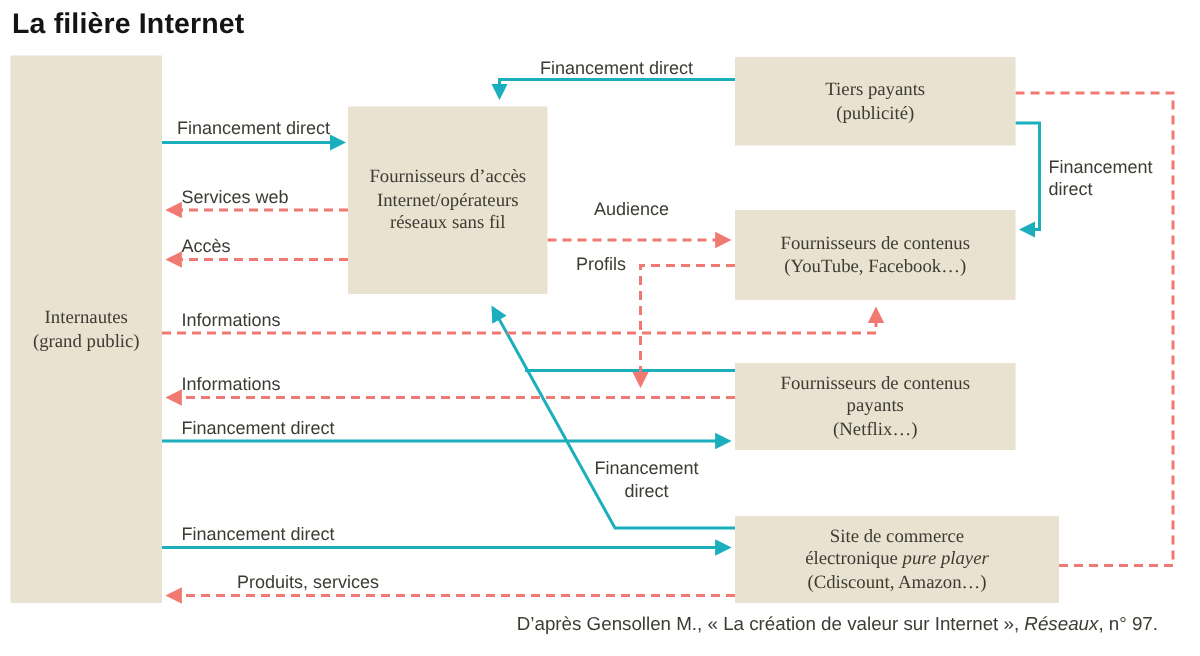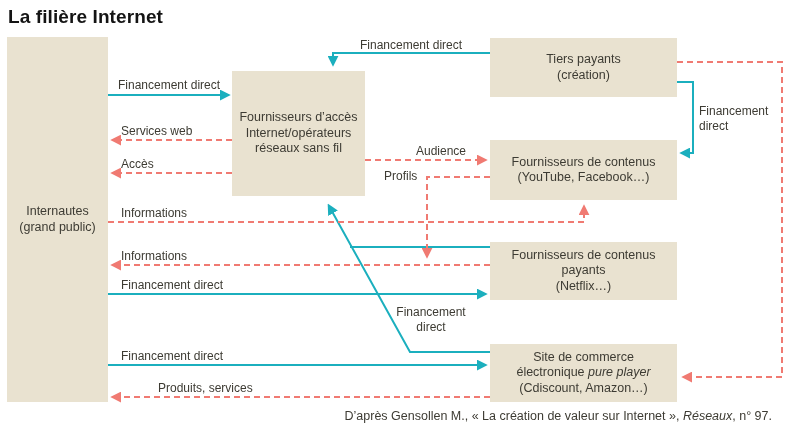--- a/index.html
+++ b/index.html
@@ -13,28 +13,28 @@
     font-size:19px; font-weight:bold; color:var(--title-ink); letter-spacing:0.1px;
   }
   svg.layer { position:absolute; left:0; top:0; }
   .teal-edge  { stroke:var(--teal);   stroke-width:2; fill:none; }
   .salmon-edge{ stroke:var(--salmon); stroke-width:2; fill:none; stroke-dasharray:6 4; }
   .fill-teal  { fill:var(--teal); }
   .fill-salmon{ fill:var(--salmon); }
   .node {
     position:absolute; background:var(--beige);
     display:flex; align-items:center; justify-content:center;
-    text-align:center; color:var(--ink); font-size:12.5px; line-height:15.5px;
+    text-align:center; color:var(--ink); font-size:12.5px; line-height:15.5px;font-family:Liberation Serif, serif;
   }
   #n-internautes{ left:7px;   top:37px;  width:101px; height:365px; }
   #n-fai       { left:232px; top:71px;  width:133px; height:125px; }
   #n-tiers     { left:490px; top:38px;  width:187px; height:59px;  }
   #n-gratuits  { left:490px; top:140px; width:187px; height:60px;  }
   #n-payants   { left:490px; top:242px; width:187px; height:58px;  }
-  #n-commerce  { left:490px; top:344px; width:187px; height:58px;  }
+  #n-commerce  { left:490px; top:344px; width:216px; height:58px;  }
   .elabel {
     position:absolute; font-size:12px; line-height:14px; color:var(--ink); white-space:nowrap;
   }
   .elabel.twoline { white-space:normal; line-height:15px; }
   .caption {
     position:absolute; left:0; right:28px; top:409px; text-align:right;
     font-size:12.5px; color:var(--ink);
   }
 </style>
 </head>
@@ -83,21 +83,21 @@
     <div>
       <div>Fournisseurs d’accès</div>
       <div>Internet/opérateurs</div>
       <div>réseaux sans fil</div>
     </div>
   </div>
 
   <div class="node" id="n-tiers">
     <div>
       <div>Tiers payants</div>
-      <div>(création)</div>
+      <div>(publicité)</div>
     </div>
   </div>
 
   <div class="node" id="n-gratuits">
     <div>
       <div>Fournisseurs de contenus</div>
       <div>(YouTube, Facebook…)</div>
     </div>
   </div>
 
@@ -119,21 +119,21 @@
 
   <span class="elabel" style="left:360px; top:38px;">Financement direct</span>
   <span class="elabel" style="left:118px; top:78px;">Financement direct</span>
   <span class="elabel" style="left:121px; top:124px;">Services web</span>
   <span class="elabel" style="left:121px; top:157px;">Accès</span>
   <span class="elabel" style="left:121px; top:206px;">Informations</span>
   <span class="elabel" style="left:121px; top:249px;">Informations</span>
   <span class="elabel" style="left:121px; top:278px;">Financement direct</span>
   <span class="elabel" style="left:121px; top:349px;">Financement direct</span>
   <span class="elabel" style="left:121px; top:381px;margin-left:37px;">Produits, services</span>
-  <span class="elabel" style="left:396px; top:144px;margin-left:20px;">Audience</span>
+  <span class="elabel" style="left:396px; top:132px;">Audience</span>
   <span class="elabel" style="left:384px; top:169px;">Profils</span>
 
   <span class="elabel twoline" style="left:699px; top:104px; width:80px;">
     <span>Financement</span><br>
     <span>direct</span>
   </span>
 
   <span class="elabel twoline" style="left:392px; top:305px; width:78px; text-align:center;">
     <span>Financement</span><br>
     <span>direct</span>

